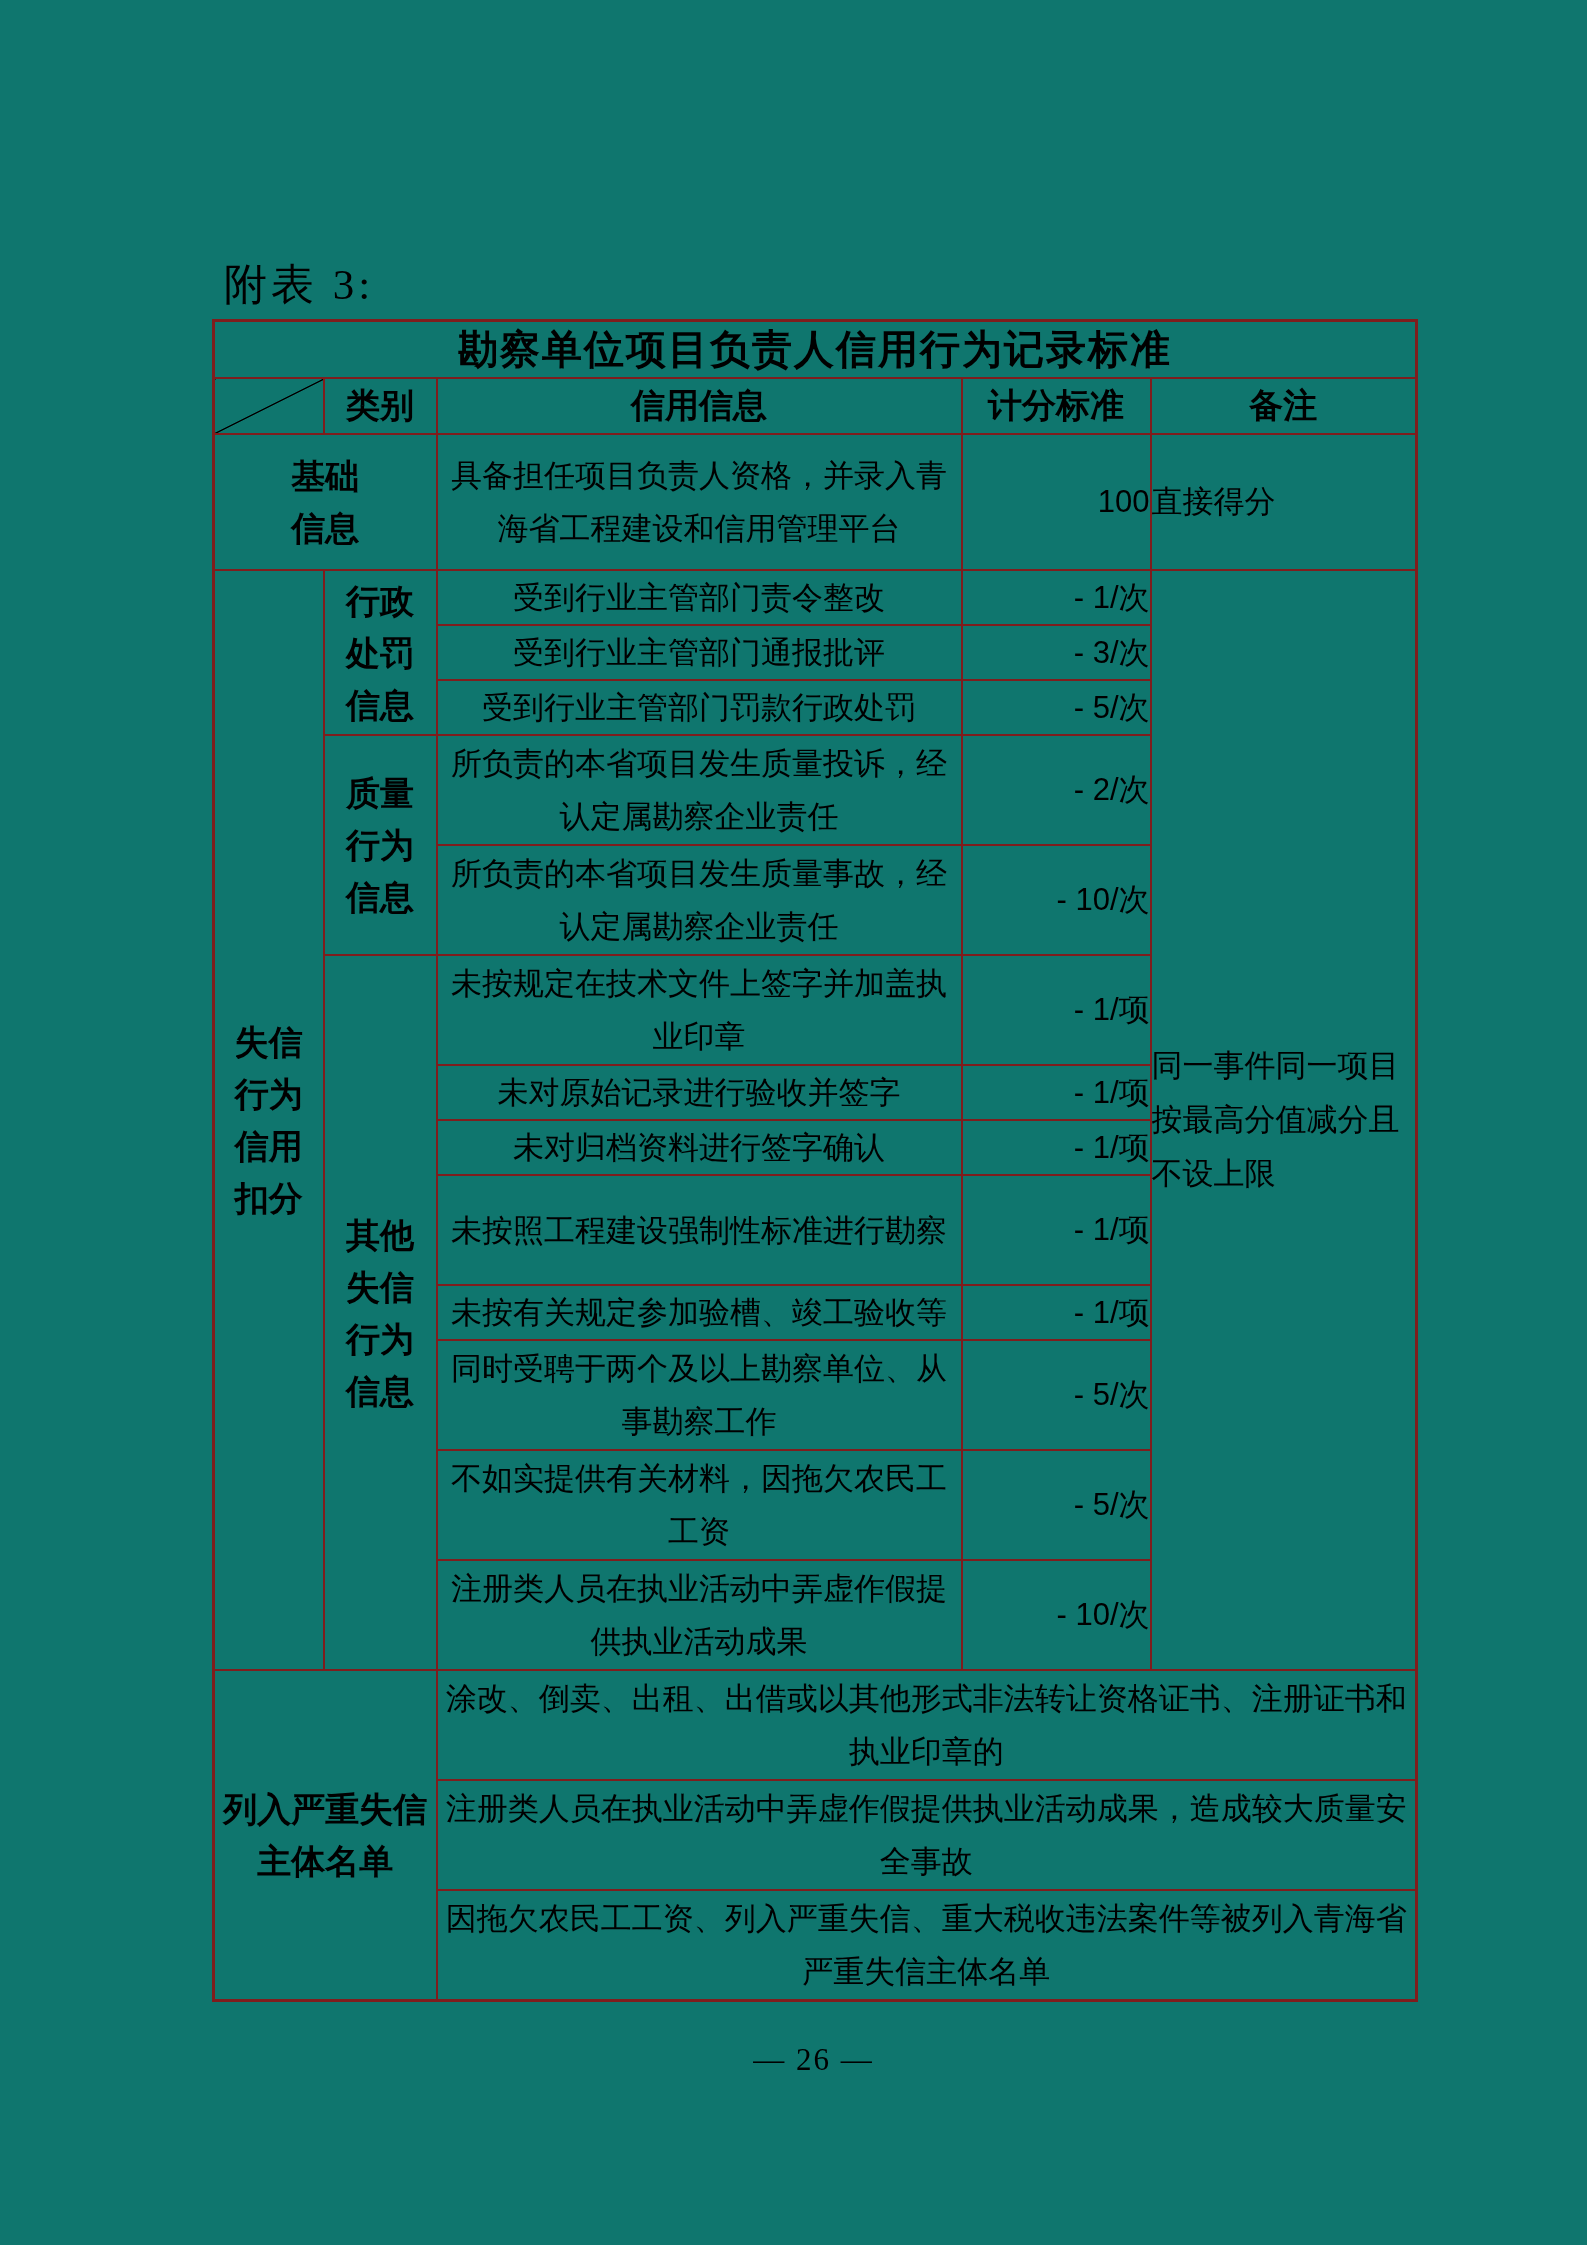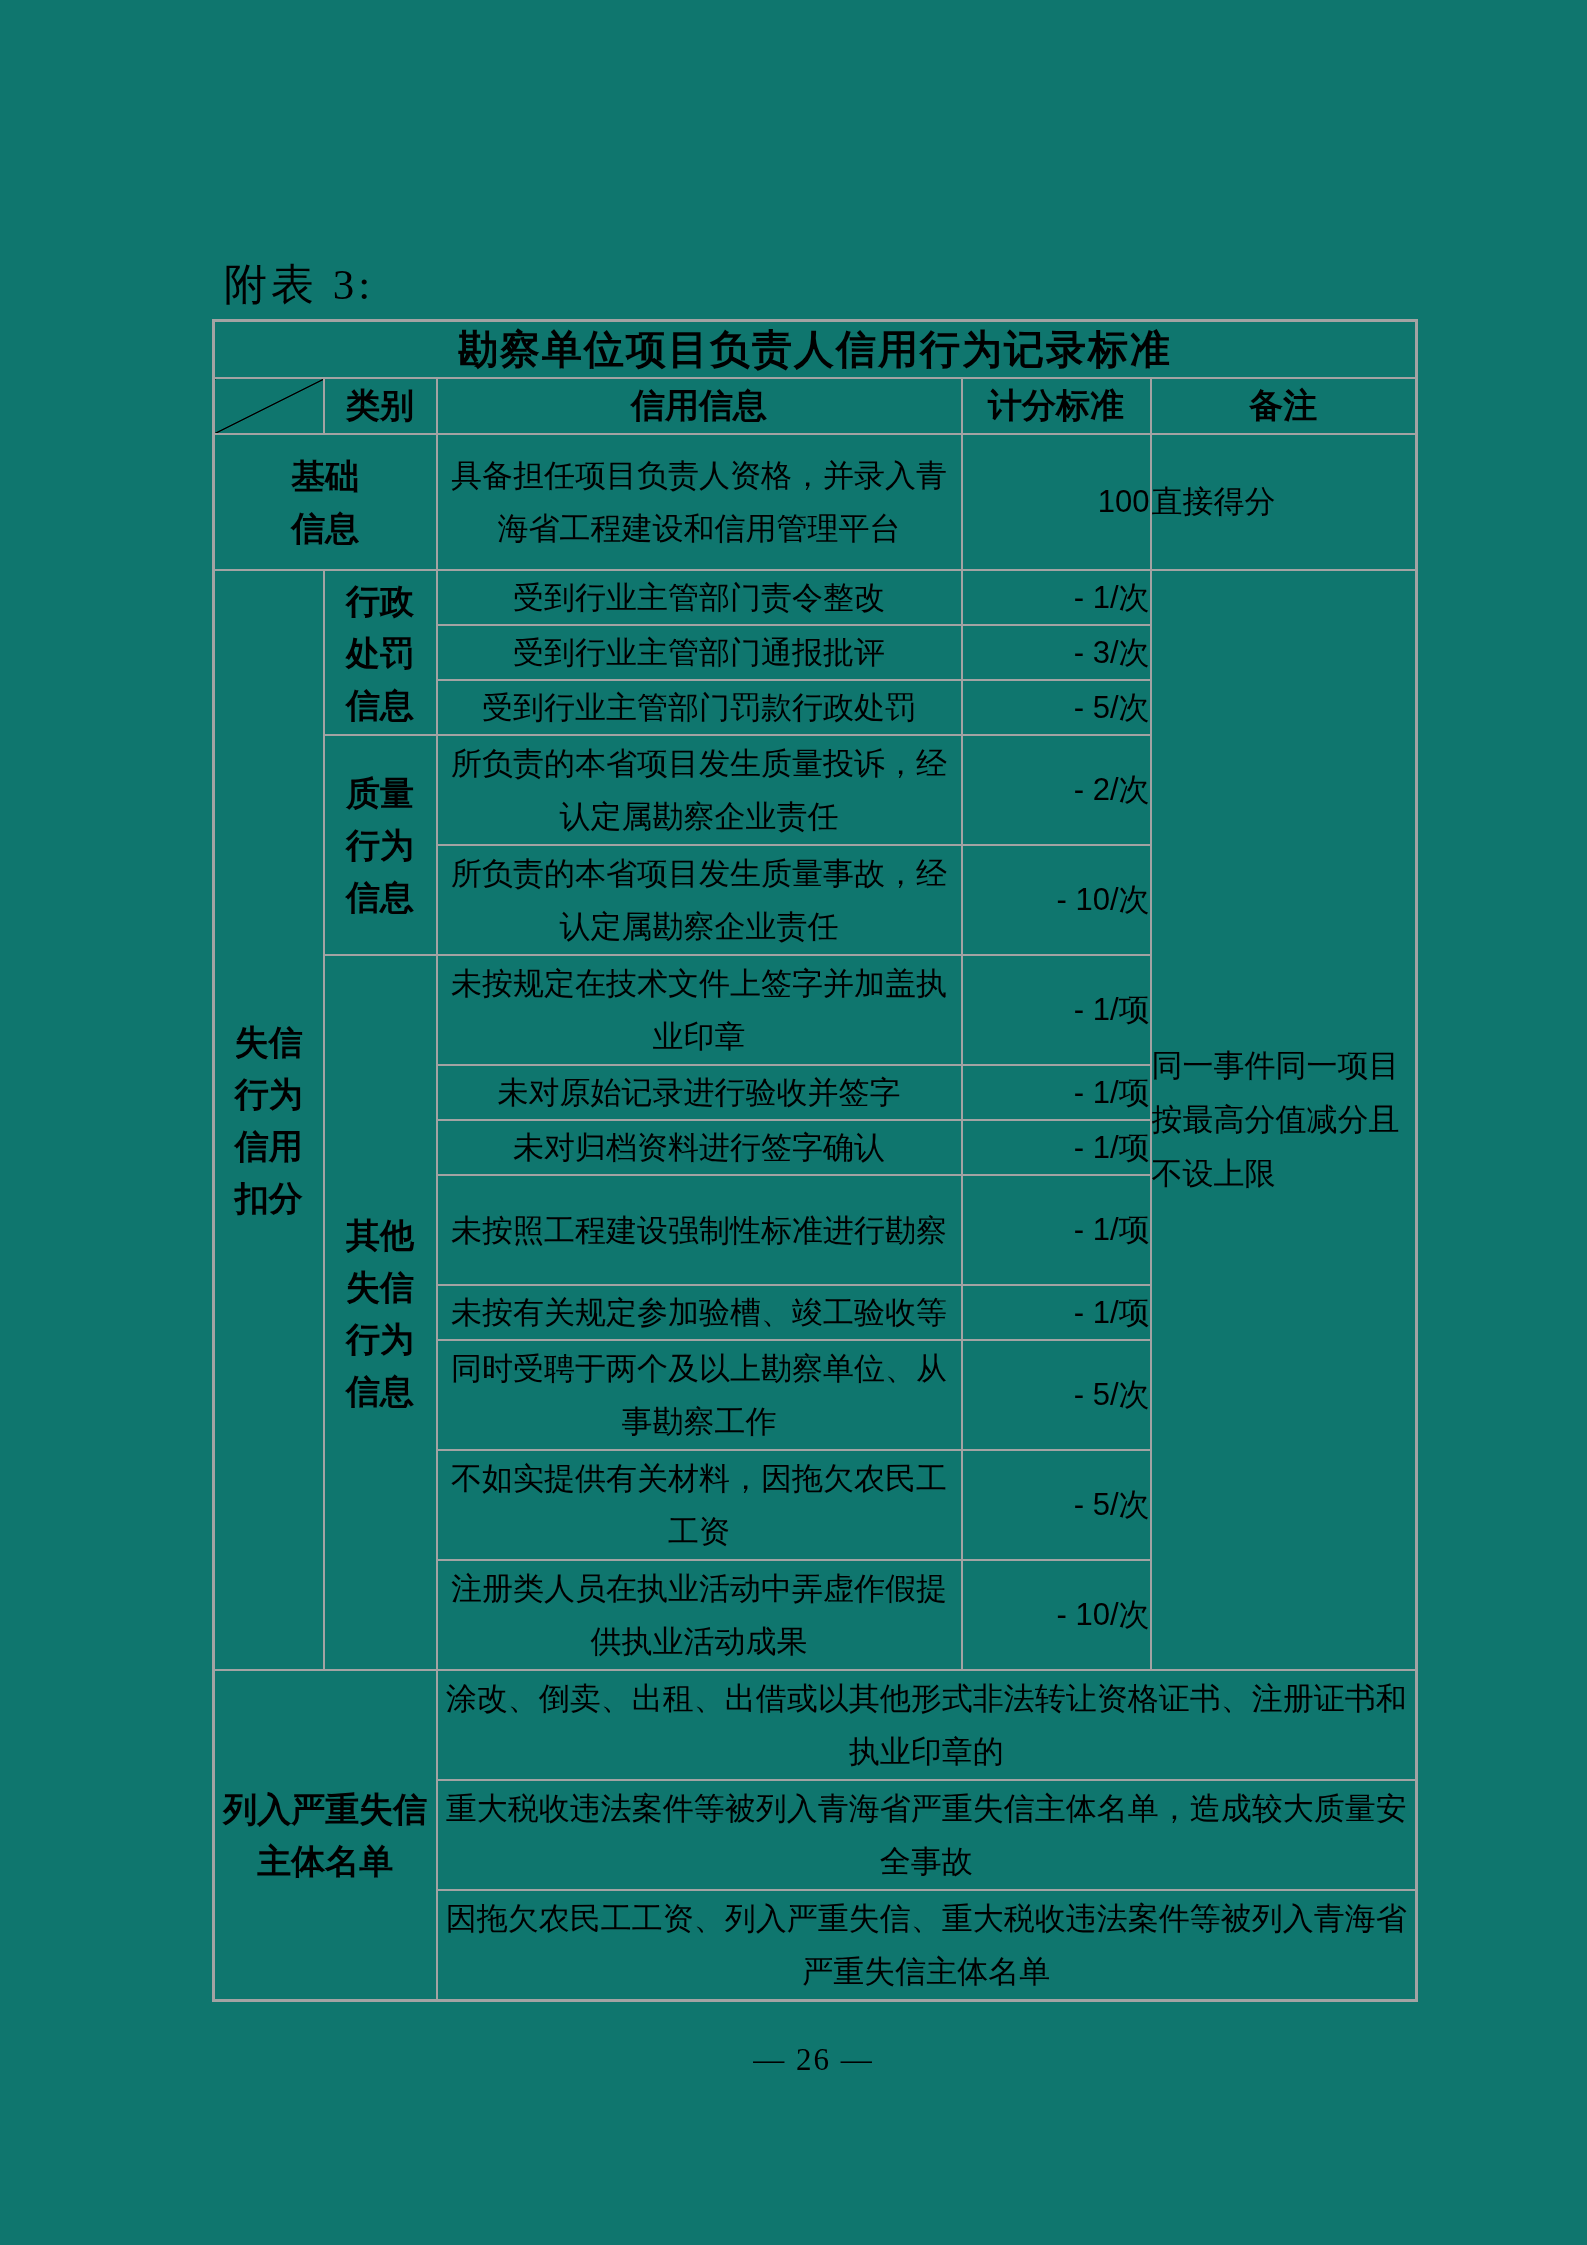--- a/index.html
+++ b/index.html
@@ -23,21 +23,21 @@
   }
   table.credit {
     position: absolute;
     left: 212px;
     top: 319px;
     width: 1203px;
     border-collapse: collapse;
     table-layout: fixed;
     font-size: 31px;
   }
-  table.credit, table.credit td { border: 2px solid #a3a3a3; }
+  table.credit, table.credit td { border: 2px solid #7f1d1d; }
   table.credit { border-width: 3px; }
   table.credit td { vertical-align: middle; padding: 0; overflow: hidden; }
 
   td.title-cell {
     font-size: 40px;
     font-weight: bold;
     text-align: center;
     letter-spacing: 2px;
     height: 51px;
   }
@@ -190,21 +190,21 @@
       <td class="info">注册类人员在执业活动中弄虚作假提供执业活动成果</td>
       <td class="score">- 10/次</td>
     </tr>
 
     <tr class="h-severe">
       <td class="cat" colspan="2" rowspan="3">列入严重失信
 主体名单</td>
       <td class="info" colspan="3">涂改、倒卖、出租、出借或以其他形式非法转让资格证书、注册证书和执业印章的</td>
     </tr>
     <tr class="h-severe">
-      <td class="info" colspan="3">重大税收违法案件等被列入青海省严重失信主体名单，造成较大质量安全事故</td>
+      <td class="info" colspan="3">注册类人员在执业活动中弄虚作假提供执业活动成果，造成较大质量安全事故</td>
     </tr>
     <tr class="h-severe">
       <td class="info" colspan="3">因拖欠农民工工资、列入严重失信、重大税收违法案件等被列入青海省严重失信主体名单</td>
     </tr>
   </tbody>
     </table>
 
   <div class="pagenum">— 26 —</div>
 
 </div>

